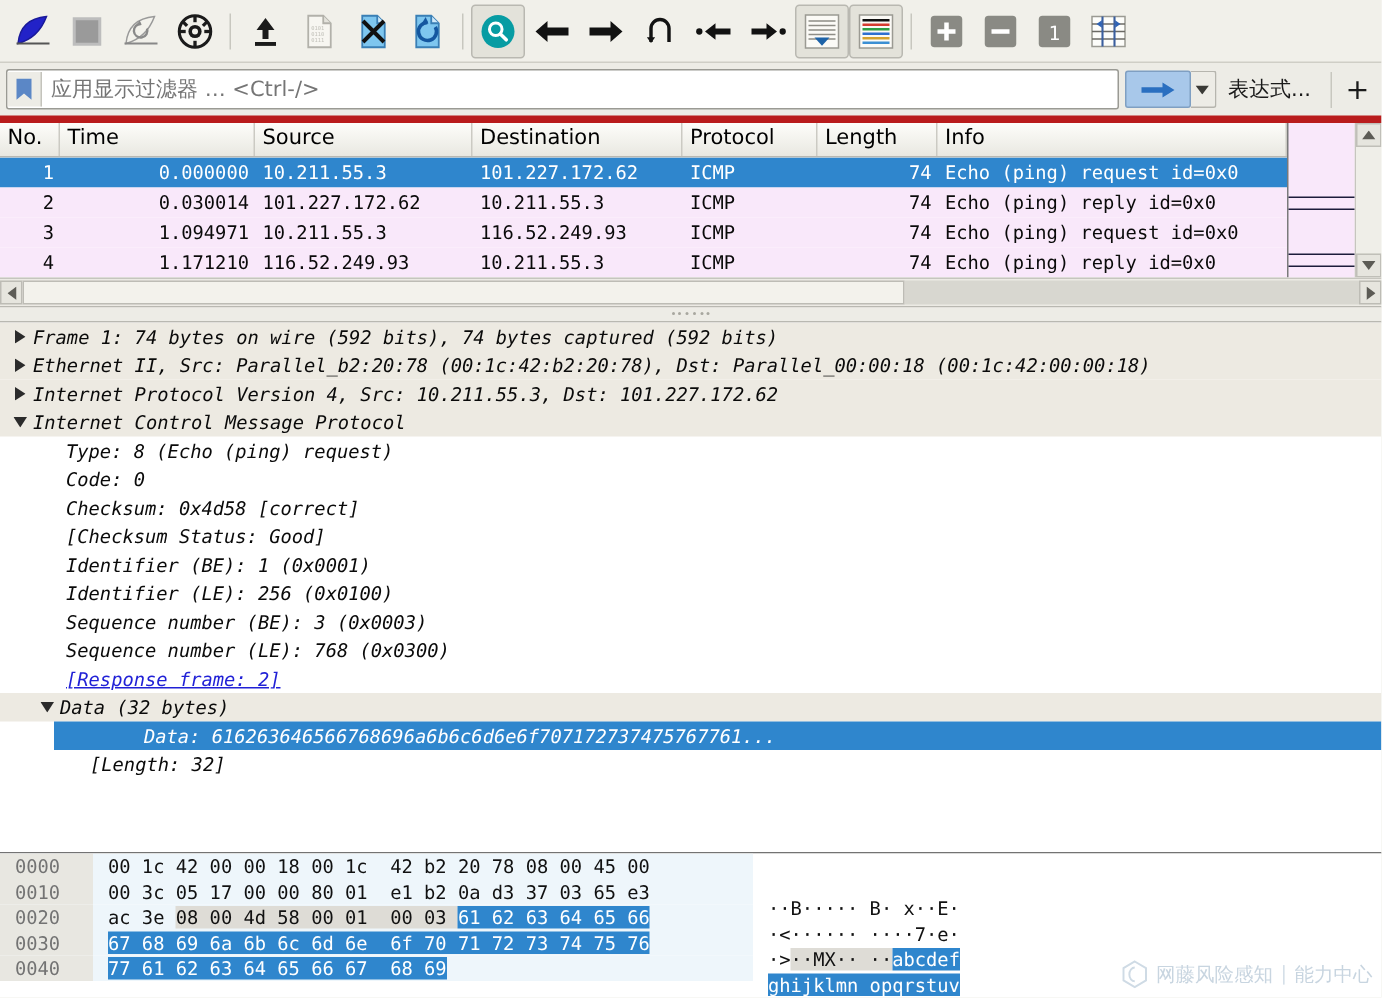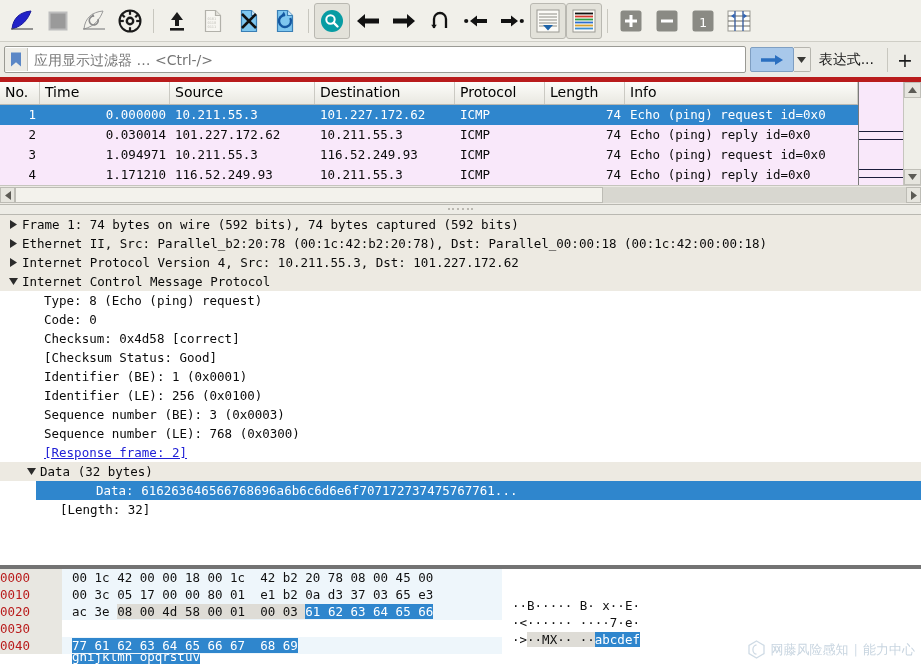--- a/index.html
+++ b/index.html
@@ -72,39 +72,39 @@
             background:#e6e5de;border:1px solid #bdbcb5;box-sizing:border-box;}
   .hs-track{flex:1;height:16px;background:#d8d7d0;position:relative;}
   .hs-thumb{position:absolute;left:0;top:0;bottom:0;width:66%;background:#f3f2ec;
             border:1px solid #bdbcb5;box-sizing:border-box;}
 
   .splitter{height:9px;min-height:9px;background:#edece6;display:flex;align-items:center;justify-content:center;}
   .grip{width:26px;height:3px;display:flex;justify-content:space-between;}
   .grip i{width:2px;height:2px;background:#a8a79f;display:block;border-radius:1px;}
 
   
-  .detail{flex:1;background:#fff;border-top:1px solid #b9b8b1;border-bottom:4px solid #737373;
-          overflow:hidden;position:relative;}
+  .detail{flex:1;background:#fff;border-top:1px solid #b9b8b1;border-bottom:1px solid #737373;
+          overflow:hidden;position:relative;font-style:italic;}
   .trow{height:19px;line-height:19px;display:flex;align-items:center;
         font-family:"DejaVu Sans Mono","Liberation Mono",monospace;font-size:12.5px;
         color:#0a0a0a;white-space:nowrap;}
   .trow.expandable{background:#edeae2;}
   .trow.selected{background:#2f86cd;color:#fff;margin-left:36px;}
   .tw{width:14px;min-width:14px;display:flex;align-items:center;justify-content:center;}
   .tw.i1{margin-left:6px;} .tw.i2{margin-left:24px;}
   .tlabel{padding-left:2px;}
   .tlabel.pad1{padding-left:44px;} .tlabel.pad2{padding-left:60px;}
   .tlabel.link{color:#2121d6;text-decoration:underline;}
 
   
   .hexpane{height:96px;min-height:96px;background:#fff;display:flex;overflow:hidden;position:relative;}
   .hex-inner{flex:1;}
   .hrow{height:17px;line-height:17px;display:flex;
         font-family:"DejaVu Sans Mono","Liberation Mono",monospace;font-size:12.5px;}
-  .hoff{width:62px;min-width:62px;color:#b91c1c;background:#e8e7e1;box-sizing:border-box;}
+  .hoff{width:62px;min-width:62px;color:#737373;background:#e8e7e1;padding-left:10px;box-sizing:border-box;}
   .hbytes{width:440px;min-width:440px;background:#eef6fb;padding-left:10px;box-sizing:border-box;
           white-space:pre;color:#111;}
   .hascii{flex:1;background:#14b8a6;padding-left:10px;box-sizing:border-box;white-space:pre;color:#111;margin-top:28px;}
   .hl{background:#2f86cd;color:#fff;}
   .hdim{background:#dedcd6;color:#111;}
 
   .watermark{
     position:absolute;right:6px;bottom:6px;display:flex;align-items:center;gap:5px;
     color:#c8d5e0;font-size:13px;font-family:"DejaVu Sans","Liberation Sans",sans-serif;
     pointer-events:none;
@@ -561,20 +561,21 @@
           <div class="hbytes"><span>00 3c 05 17 00 00 80 01  e1 b2 0a d3 37 03 65 e3</span></div>
           <div class="hascii"><span>·&lt;······ ····7·e·</span></div>
         </div>
         <div class="hrow">
           <div class="hoff">0020</div>
           <div class="hbytes"><span>ac 3e </span><span class="hdim">08 00 4d 58 00 01  00 03 </span><span class="hl">61 62 63 64 65 66</span></div>
           <div class="hascii"><span>·&gt;</span><span class="hdim">··MX·· ··</span><span class="hl">abcdef</span></div>
         </div>
         <div class="hrow">
           <div class="hoff">0030</div>
+          <div class="hbytes"><span class="hl">67 68 69 6a 6b 6c 6d 6e  6f 70 71 72 73 74 75 76</span></div>
           <div class="hascii"><span class="hl">ghijklmn opqrstuv</span></div>
         </div>
         <div class="hrow">
           <div class="hoff">0040</div>
           <div class="hbytes"><span class="hl">77 61 62 63 64 65 66 67  68 69</span></div>
           <div class="hascii"><span class="hl">wabcdefg hi</span></div>
         </div>
       </div>
     <div class="watermark">
       <span>

